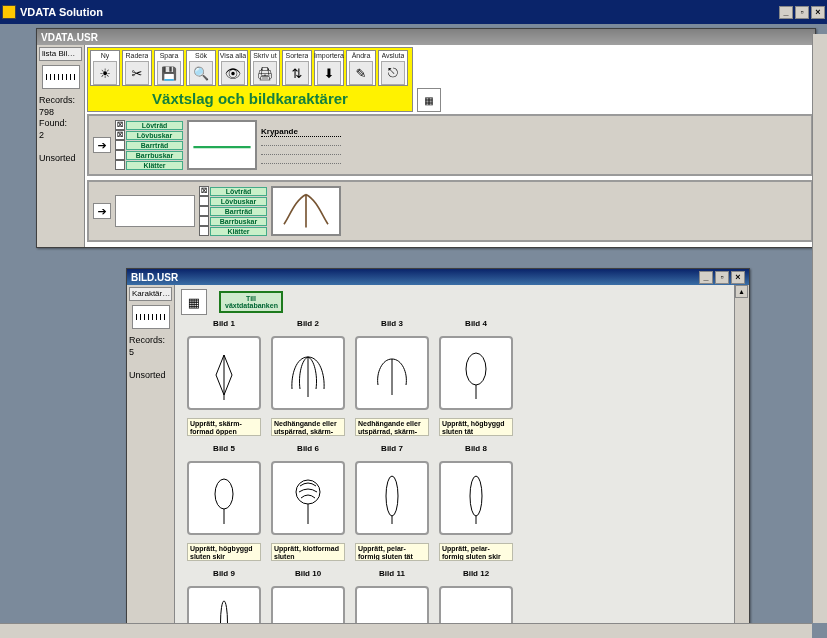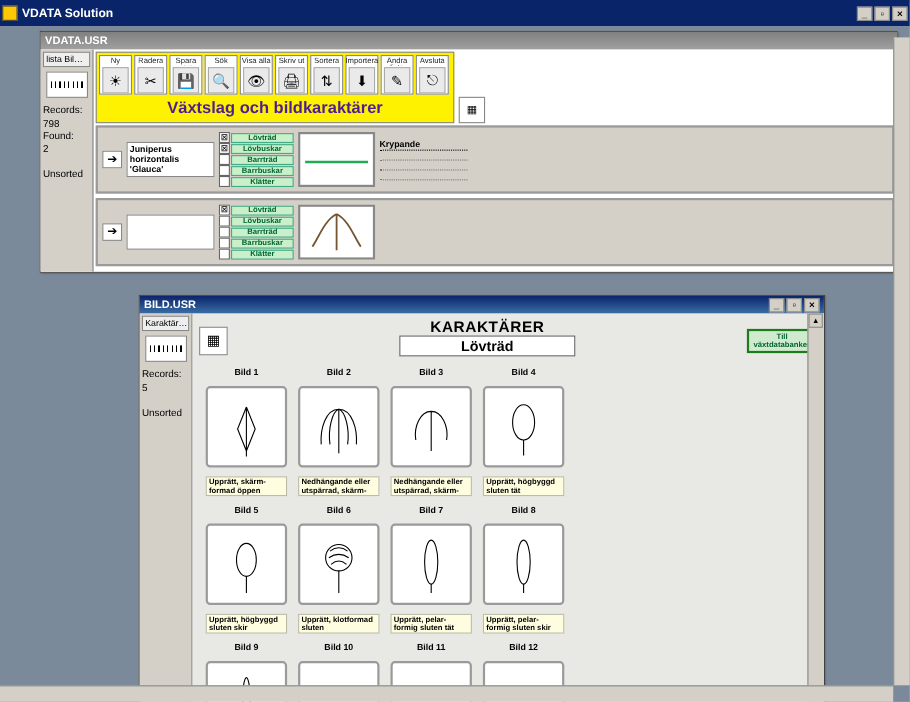--- a/index.html
+++ b/index.html
@@ -29,21 +29,21 @@
 .side-panel .thumb { width: 38px; height: 24px; background: #fff; border: 1px solid #888; margin: 2px auto 6px; position: relative; }
 .side-panel .thumb::after { content: ""; position: absolute; left: 3px; right: 3px; top: 8px; height: 6px; background: repeating-linear-gradient(90deg,#000 0 1px,transparent 1px 4px); }
 .side-panel .meta { line-height: 1.3; }
 
 .main-panel { flex: 1; display: flex; flex-direction: column; }
 .toolbar-yellow { background: #fff200; border: 1px solid #888; margin: 2px; padding: 2px; display: flex; flex-direction: column; width: 326px; }
 .toolbar-row { display: flex; gap: 2px; }
 .tb-btn { width: 30px; border: 1px solid #888; background: #fff; display: flex; flex-direction: column; align-items: center; padding-top: 1px; cursor: pointer; }
 .tb-btn .lbl { font-size: 7px; color: #222; line-height: 1; height: 8px; overflow: hidden; text-align: center; }
 .tb-btn .ico { width: 24px; height: 24px; background: #eaeaea; border: 1px solid #aaa; margin-top: 1px; display: flex; align-items: center; justify-content: center; font-size: 13px; }
-.toolbar-title { text-align: center; font-size: 15px; font-weight: bold; color: #4c1d95; padding: 4px 0 2px; }
+.toolbar-title { text-align: center; font-size: 15px; font-weight: bold; color: #15803d; padding: 4px 0 2px; }
 .tb-side { width: 24px; height: 24px; border: 1px solid #888; background: #fff; align-self: flex-end; margin: 2px; cursor: pointer; display:flex;align-items:center;justify-content:center; }
 
 .records-area { display: flex; flex-direction: column; gap: 4px; padding: 0 2px; }
 .record-row { border: 2px solid #9a9a9a; background: #d4d0c8; display: flex; align-items: center; gap: 4px; padding: 4px; }
 .arrow { width: 18px; height: 16px; border: 1px solid #888; background: #fff; font-size: 11px; text-align: center; line-height: 14px; cursor: pointer; }
 .name-field { width: 80px; height: 32px; background: #fff; border: 1px solid #888; font-size: 8px; font-weight: bold; padding: 2px; line-height: 1.1; overflow: hidden; }
 .check-col { display: flex; flex-direction: column; width: 68px; }
 .check-row { display: flex; align-items: center; height: 10px; }
 .check-box { width: 10px; height: 10px; border: 1px solid #666; background: #fff; margin-right: 1px; font-size: 8px; line-height: 8px; text-align: center; }
 .check-label { flex: 1; font-size: 7px; background: #c9f0c9; border: 1px solid #4a8; text-align: center; font-weight: bold; color: #063; }
@@ -153,21 +153,20 @@
                 </div>
               <div class="toolbar-title">Växtslag och bildkaraktärer</div>
             </div>
             <div style="display:flex;flex-direction:column;justify-content:flex-end">
               <div class="tb-side">▦</div>
             </div>
           </div>
           <div class="records-area" id="records-area">
               <div class="record-row">
                 <div class="arrow">➔</div>
-                <div class="name-field">Juniperus horizontalis 'Glauca'</div>
                 <div class="check-col">
                   <div class="check-row">
                     <div class="check-box">⊠</div>
                     <div class="check-label">Lövträd</div>
                   </div>
                   <div class="check-row">
                     <div class="check-box">⊠</div>
                     <div class="check-label">Lövbuskar</div>
                   </div>
                   <div class="check-row">
@@ -246,24 +245,20 @@
           <div class="meta">
             <div>Records:</div>
             <div>5</div>
             <br>
             <div>Unsorted</div>
           </div>
         </div>
         <div class="gallery-wrap">
           <div class="top-row">
             <div class="db-btn">▦</div>
-            <div style="flex:1;text-align:center">
-              <div class="kar-title">KARAKTÄRER</div>
-              <div class="subtype">Lövträd</div>
-            </div>
             <div class="till-btn">Till växtdatabanken</div>
           </div>
           <div class="grid" id="bild-grid">
               <div class="bild-label">Bild 1</div>
               <div class="bild-label">Bild 2</div>
               <div class="bild-label">Bild 3</div>
               <div class="bild-label">Bild 4</div>
               <div class="card">
                 <svg viewBox="0 0 44 56">
                   <path d="M22 10 L30 30 L22 50 M22 10 L14 30 L22 50 M22 10 L22 55" stroke="#000" fill="none"></path>

